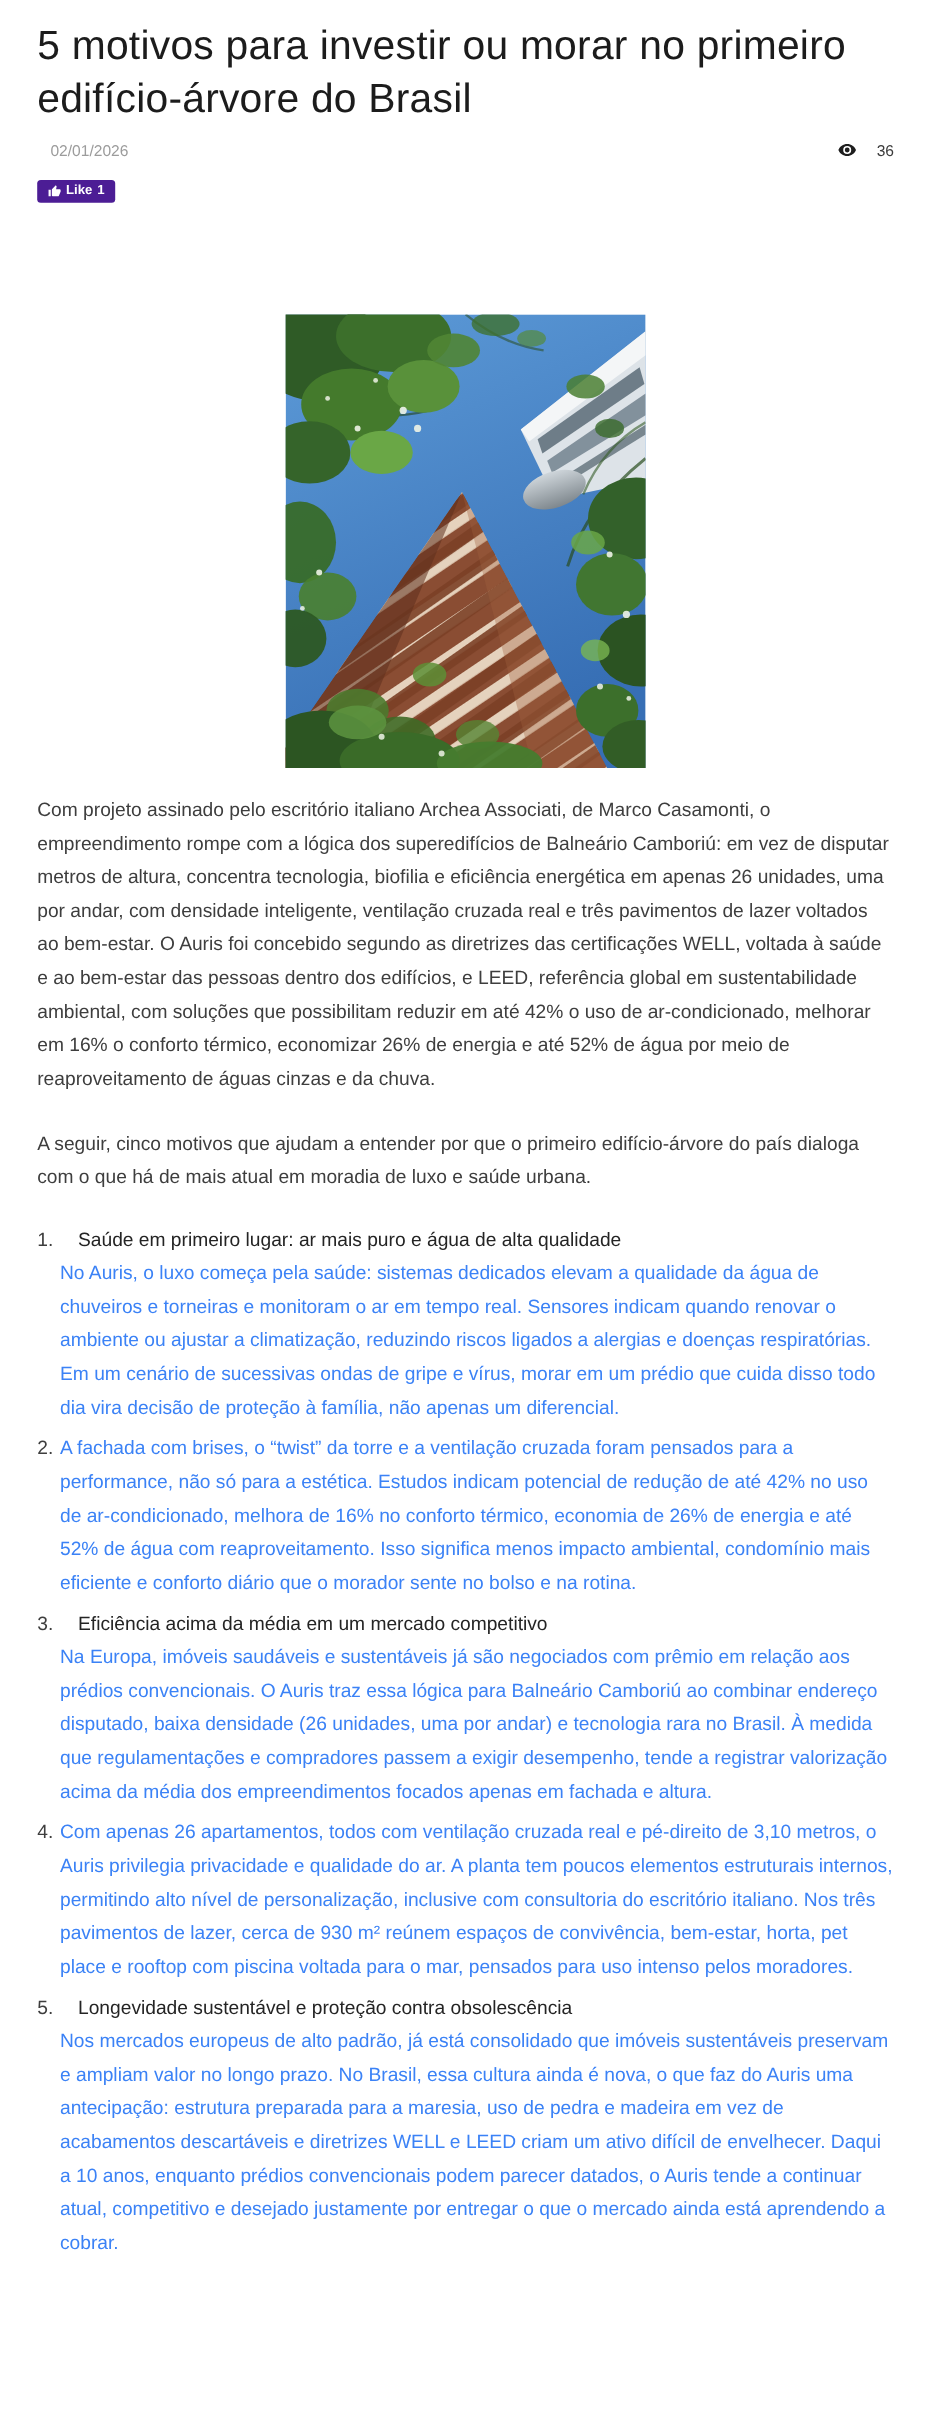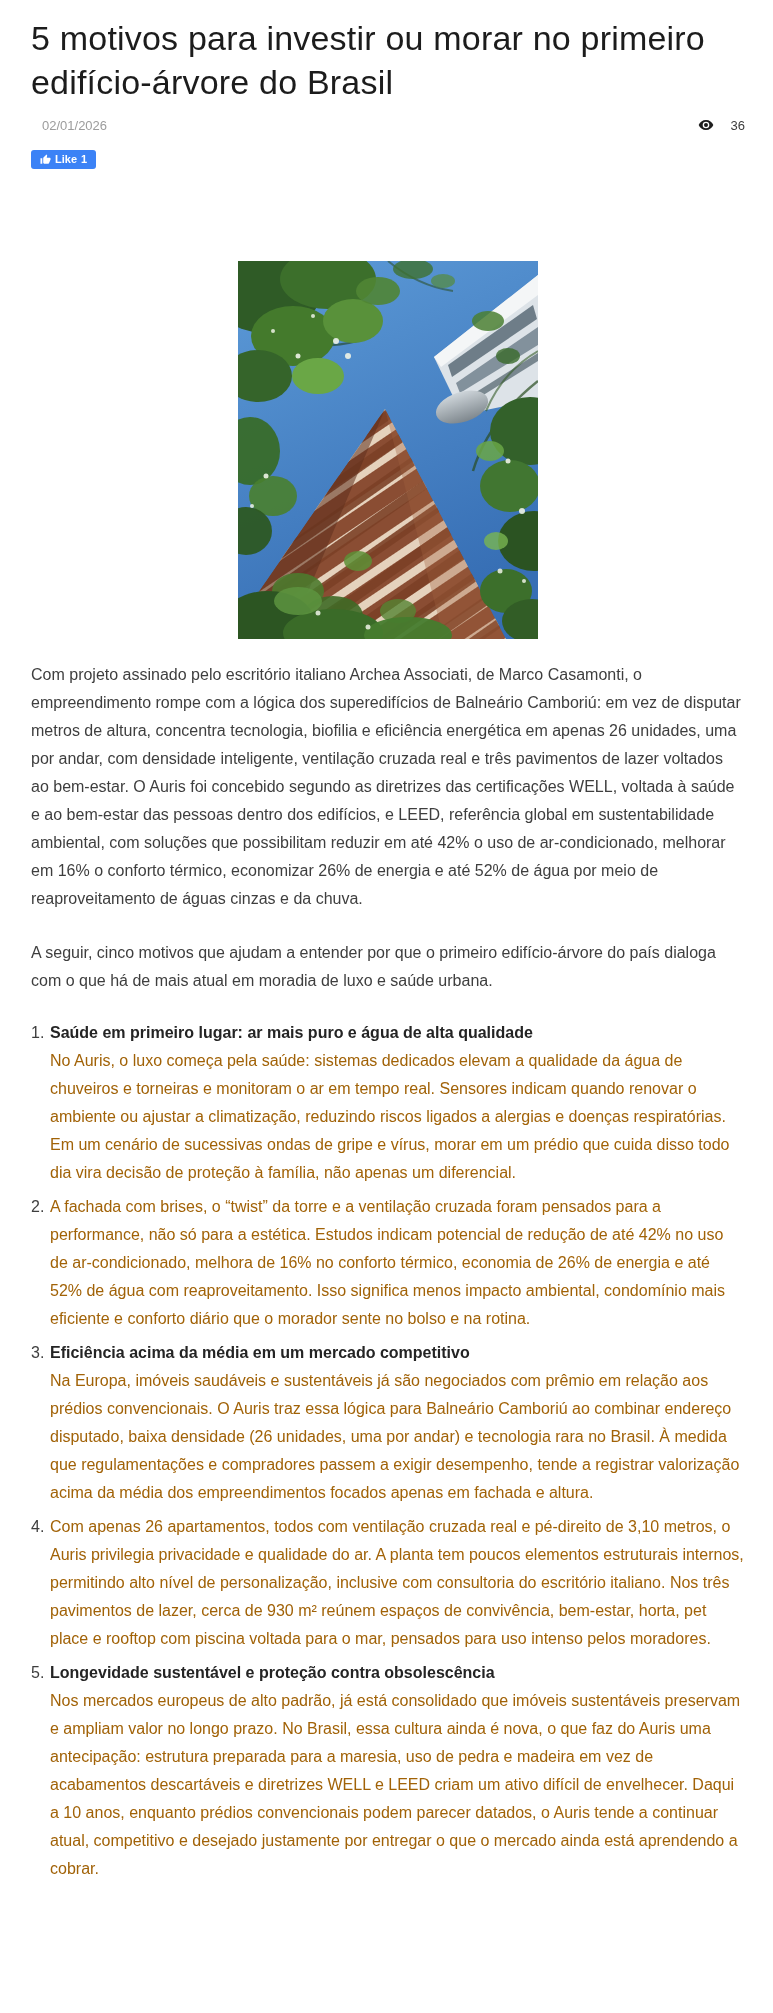--- a/index.html
+++ b/index.html
@@ -32,21 +32,21 @@
   }
   .date { color: #9c9c9c; margin-left: 11px; }
   .views { color: #3c3c3c; display: inline-flex; align-items: center; gap: 17px; }
   .views svg { display: block; }
 
   .like-btn {
     margin-top: 17px;
     display: inline-flex;
     align-items: center;
     gap: 4px;
-    background: #3b82f6;
+    background: #4c1d95;
     color: #ffffff;
     border: none;
     border-radius: 3px;
     padding: 4px 9px;
     font-family: "Liberation Sans", sans-serif;
     font-size: 11px;
     font-weight: bold;
     line-height: 11px;
     cursor: pointer;
   }
@@ -76,27 +76,28 @@
     flex: none;
     width: 19px;
     font-size: 16px;
     line-height: 28px;
     color: #3e3e3e;
   }
   .li-content { flex: 1; min-width: 0; }
   .li-heading {
     font-size: 16px;
     line-height: 28px;
-    font-weight: bold;
+    font-weight: normal;
     color: #242424;
+    margin-left: 15px;
   }
   .li-body {
     font-size: 16px;
     line-height: 28px;
-    color: #a16207;
+    color: #3b82f6;
   }
 </style>
 </head>
 <body>
 
 <div class="page">
 
   <h1 class="title">5 motivos para investir ou morar no primeiro edifício-árvore do Brasil</h1>
 
   <div class="meta-row">

